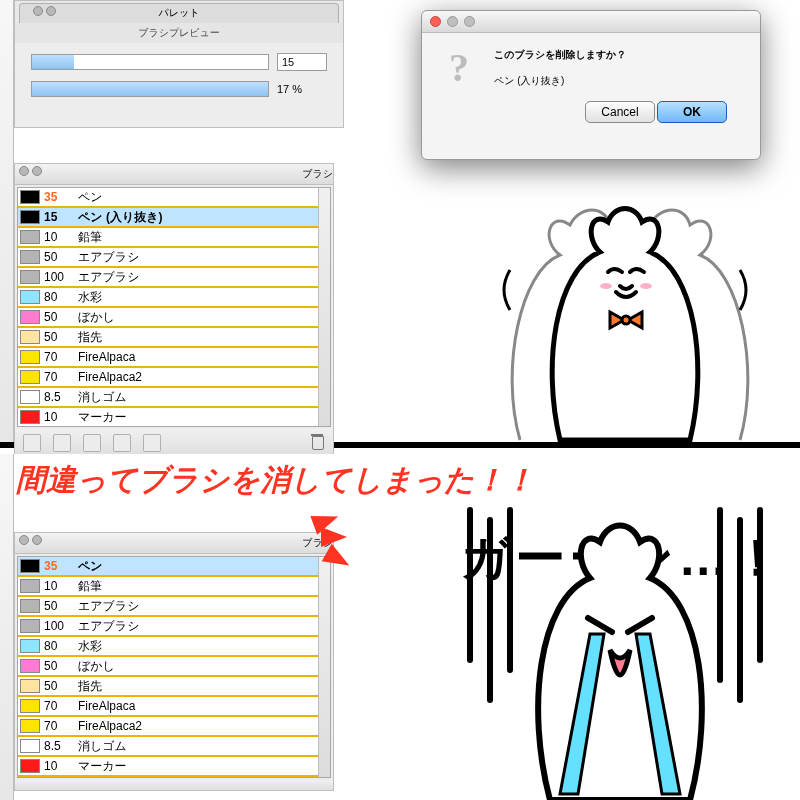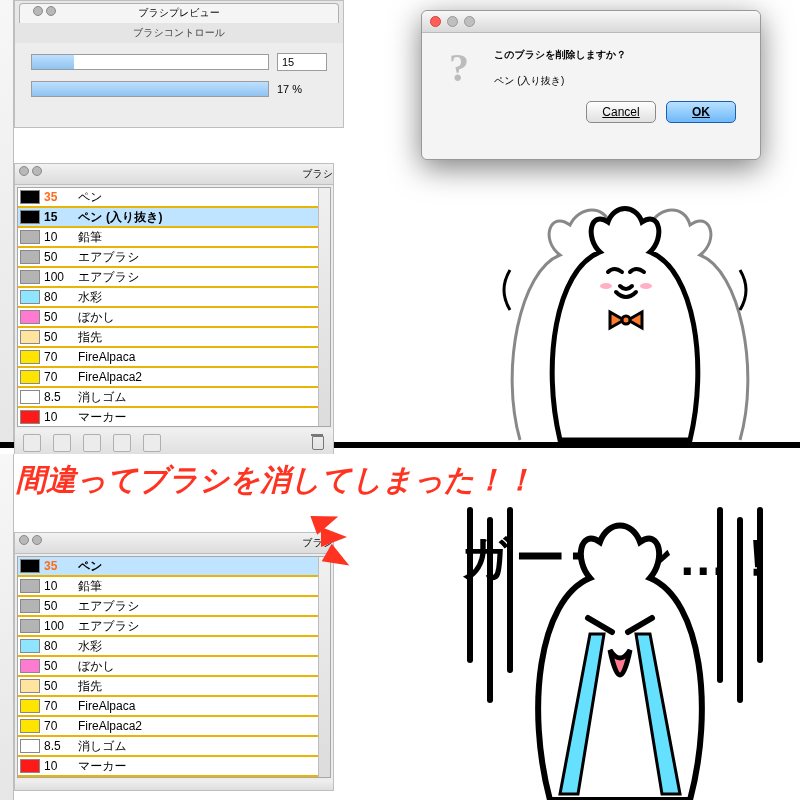--- a/index.html
+++ b/index.html
@@ -203,23 +203,22 @@
     color: #bcbcbc;
     font-size: 40px;
     font-weight: bold;
     font-family: Georgia, serif;
     line-height: 42px;
     text-align: center;
   }
   .dialog-text { font-size: 10px; line-height: 1.6; }
   .dialog-text .main { font-weight: bold; margin-bottom: 10px; }
   .dialog-buttons {
-    display: flex; justify-content: flex-end; gap: 10px;
-    padding: 4px 24px 12px 16px;
-    text-decoration: underline;
+    display: flex; justify-content: flex-end; gap: 2px;
+    padding: 4px 33px 12px 16px;
   }
   .btn {
     min-width: 70px; height: 22px;
     border-radius: 5px; font-size: 12px;
     border: 1px solid #8a8a8a;
     background: linear-gradient(#fefefe,#e0e0e0);
     cursor: pointer;
   }
   .btn.ok {
     border: 1px solid #1b5fb5;
@@ -288,23 +287,23 @@
 
 <div class="upper">
   <div class="tool-strip"></div>
 
   <div class="panel">
     <div class="win-dots">
       <div class="win-dot"></div>
       <div class="win-dot"></div>
     </div>
     <div class="panel-tabs">
-      <div class="panel-tab active">ブラシプレビュー</div>
-    </div>
-    <div class="panel-title">ブラシコントロール</div>
+      <div class="panel-tab">パレット</div>
+    </div>
+    <div class="panel-title">ブラシプレビュー</div>
     <div class="slider-block">
       <div class="slider-row">
         <div class="slider">
           <div class="slider-fill" style="width:18%"></div>
         </div>
         <div class="slider-val">15</div>
       </div>
       <div class="slider-row">
         <div class="slider">
           <div class="slider-fill" style="width:100%"></div>

